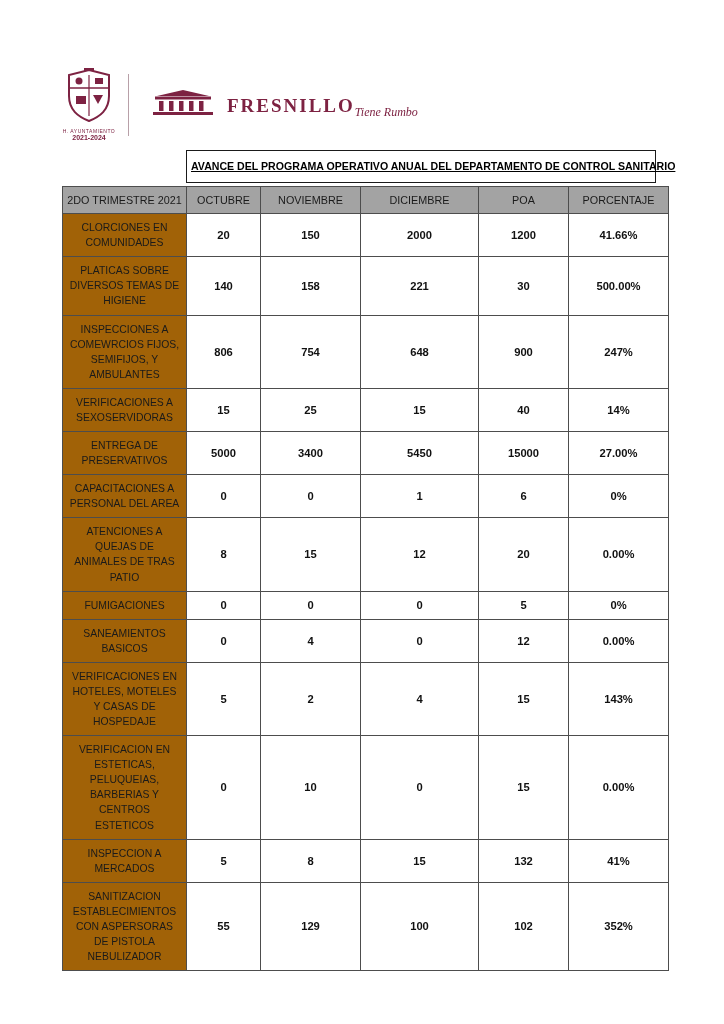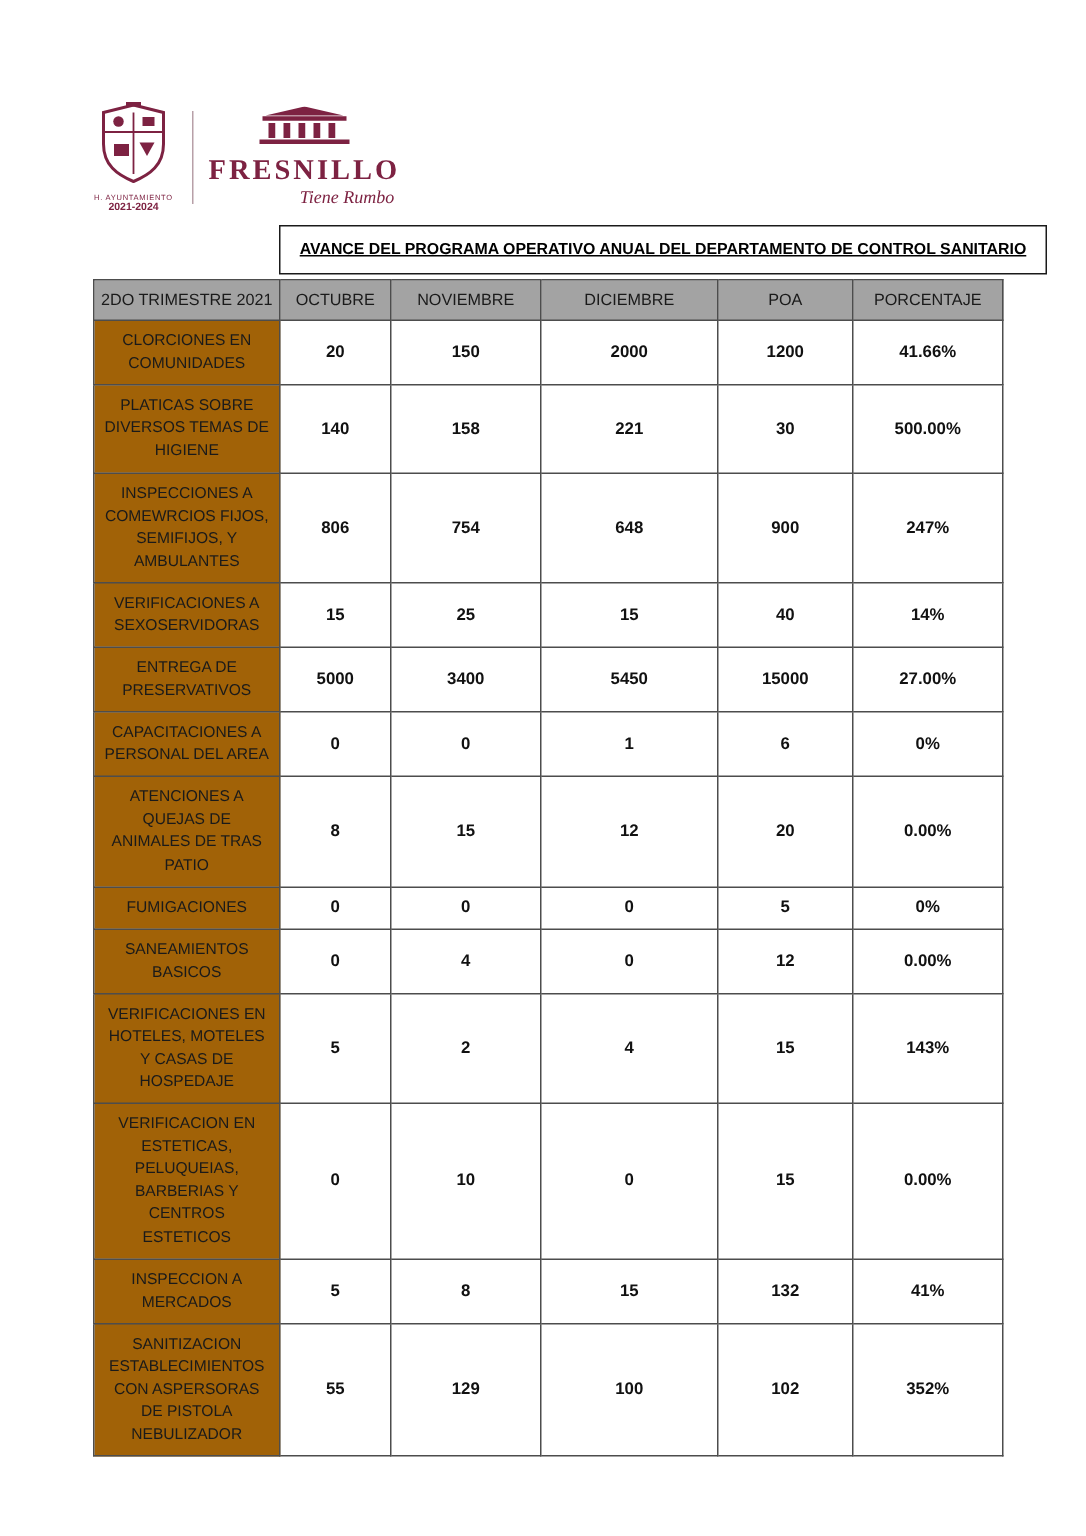--- a/index.html
+++ b/index.html
@@ -45,21 +45,21 @@
     color: #7d2242;
     text-align: center;
   }
   .logo-divider {
     width: 1px;
     height: 62px;
     background: #b8a0a8;
   }
   .brand-block {
     display: flex;
-    flex-direction: column;
+    flex-direction: row;
     align-items: center;
   }
   .brand-name {
     font-family: "Liberation Serif", serif;
     font-weight: bold;
     font-size: 19px;
     letter-spacing: 2px;
     color: #7d2242;
     line-height: 1;
     margin-top: 2px;
@@ -76,21 +76,21 @@
 
   
   .content {
     position: absolute;
     top: 150px;
     left: 62px;
     width: 596px;
   }
   .title-box {
     margin-left: 124px;
-    width: 512px;
+    width: 470px;
     border: 1px solid #1a1a1a;
     box-sizing: border-box;
     padding: 5px 4px 6px 4px;
     text-align: center;
   }
   .title-line {
     font-size: 10.6px;
     font-weight: bold;
     color: #000;
     text-decoration: underline;

